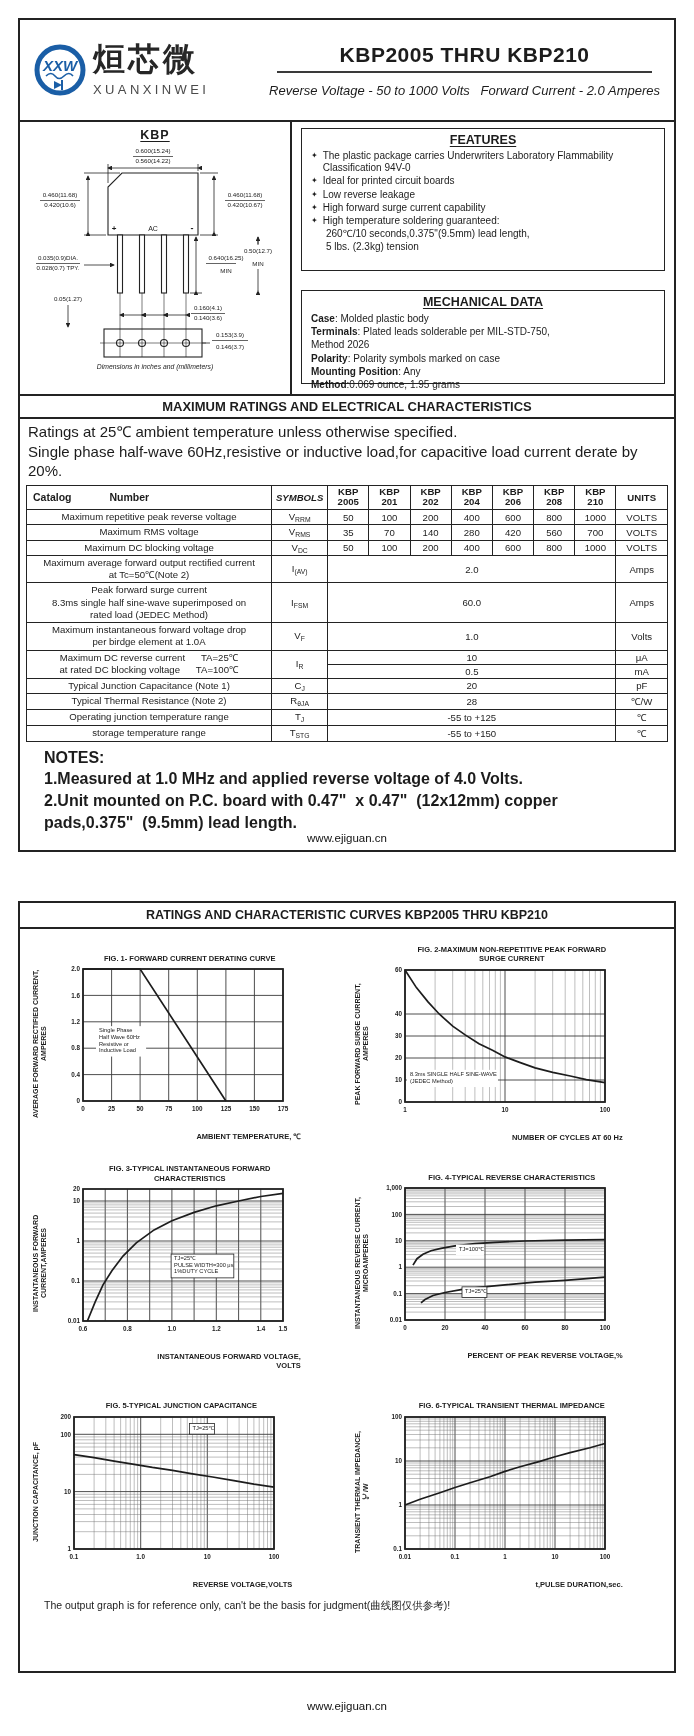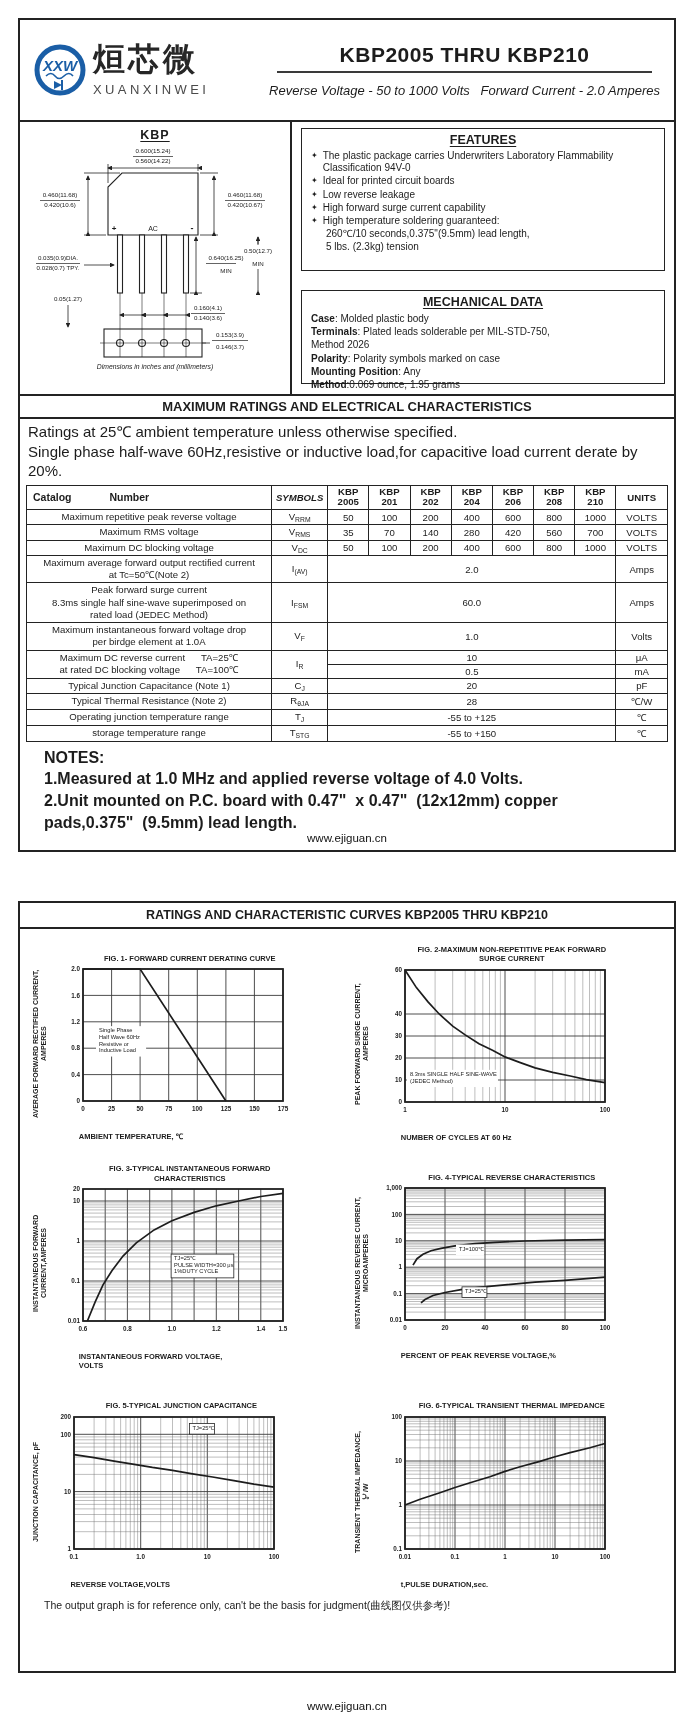--- a/index.html
+++ b/index.html
@@ -68,21 +68,21 @@
     text-align:center;padding:5px 0;}
   .charts{display:grid;grid-template-columns:1fr 1fr;column-gap:4px;row-gap:22px;
     padding:16px 2px 4px 12px;}
   .figure{display:flex;align-items:flex-start;}
   .ylab{writing-mode:vertical-rl;transform:rotate(180deg);font-size:7px;font-weight:700;
     text-align:center;white-space:pre-line;line-height:1.2;height:150px;margin-top:24px;flex:none;}
   .fig-main{flex:1;}
   .fig-title{font-size:7.5px;font-weight:700;text-align:center;white-space:pre-line;
     line-height:1.25;min-height:18px;display:flex;flex-direction:column;justify-content:flex-end;
     box-sizing:border-box;padding-left:30px;width:252px;}
-  .xlab{font-size:7.5px;font-weight:700;text-align:left;white-space:pre-line;line-height:1.25;
+  .xlab{font-size:7.5px;font-weight:700;text-align:right;white-space:pre-line;line-height:1.25;
     width:222px;margin-left:30px;margin-top:1px;}
   svg.plot{display:block;}
   .disclaimer{font-size:10.5px;padding:6px 0 6px 24px;}
   .pfooter2{position:absolute;top:1700px;left:18px;width:658px;text-align:center;
     font-size:11.5px;color:#111;text-decoration:none;display:block;}
 </style>
 </head>
 <body>
 
 <div class="doc">

